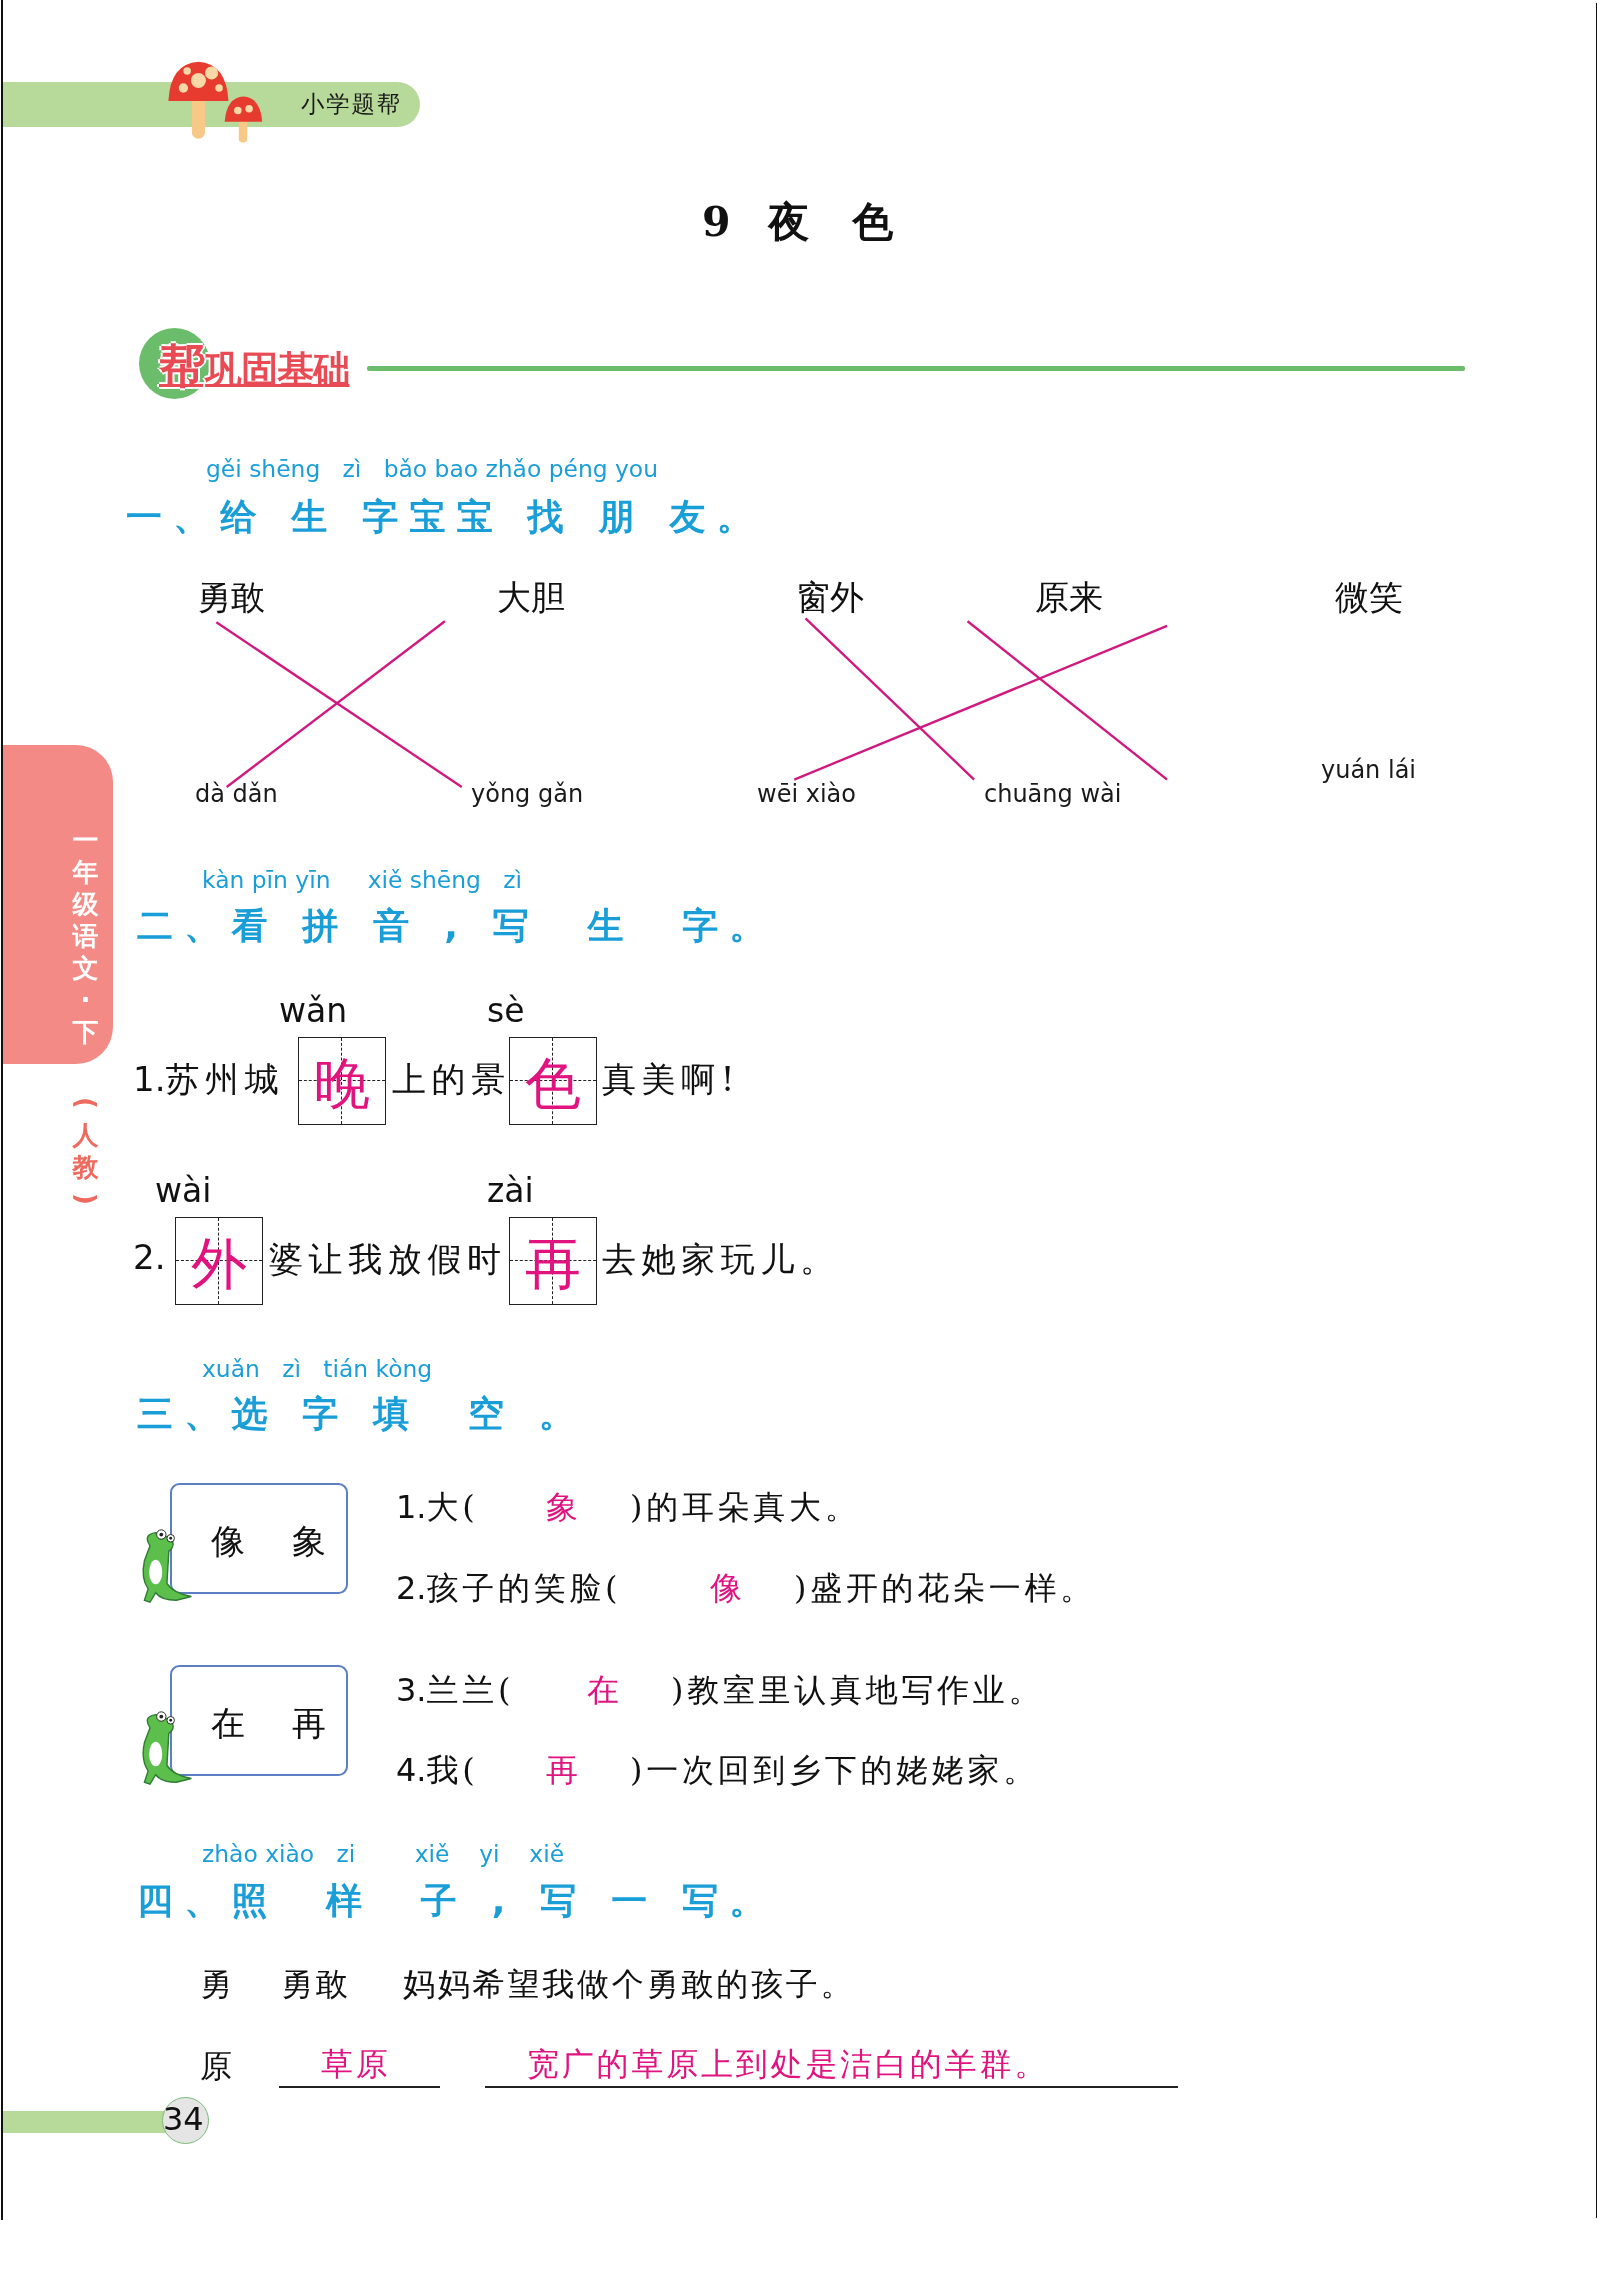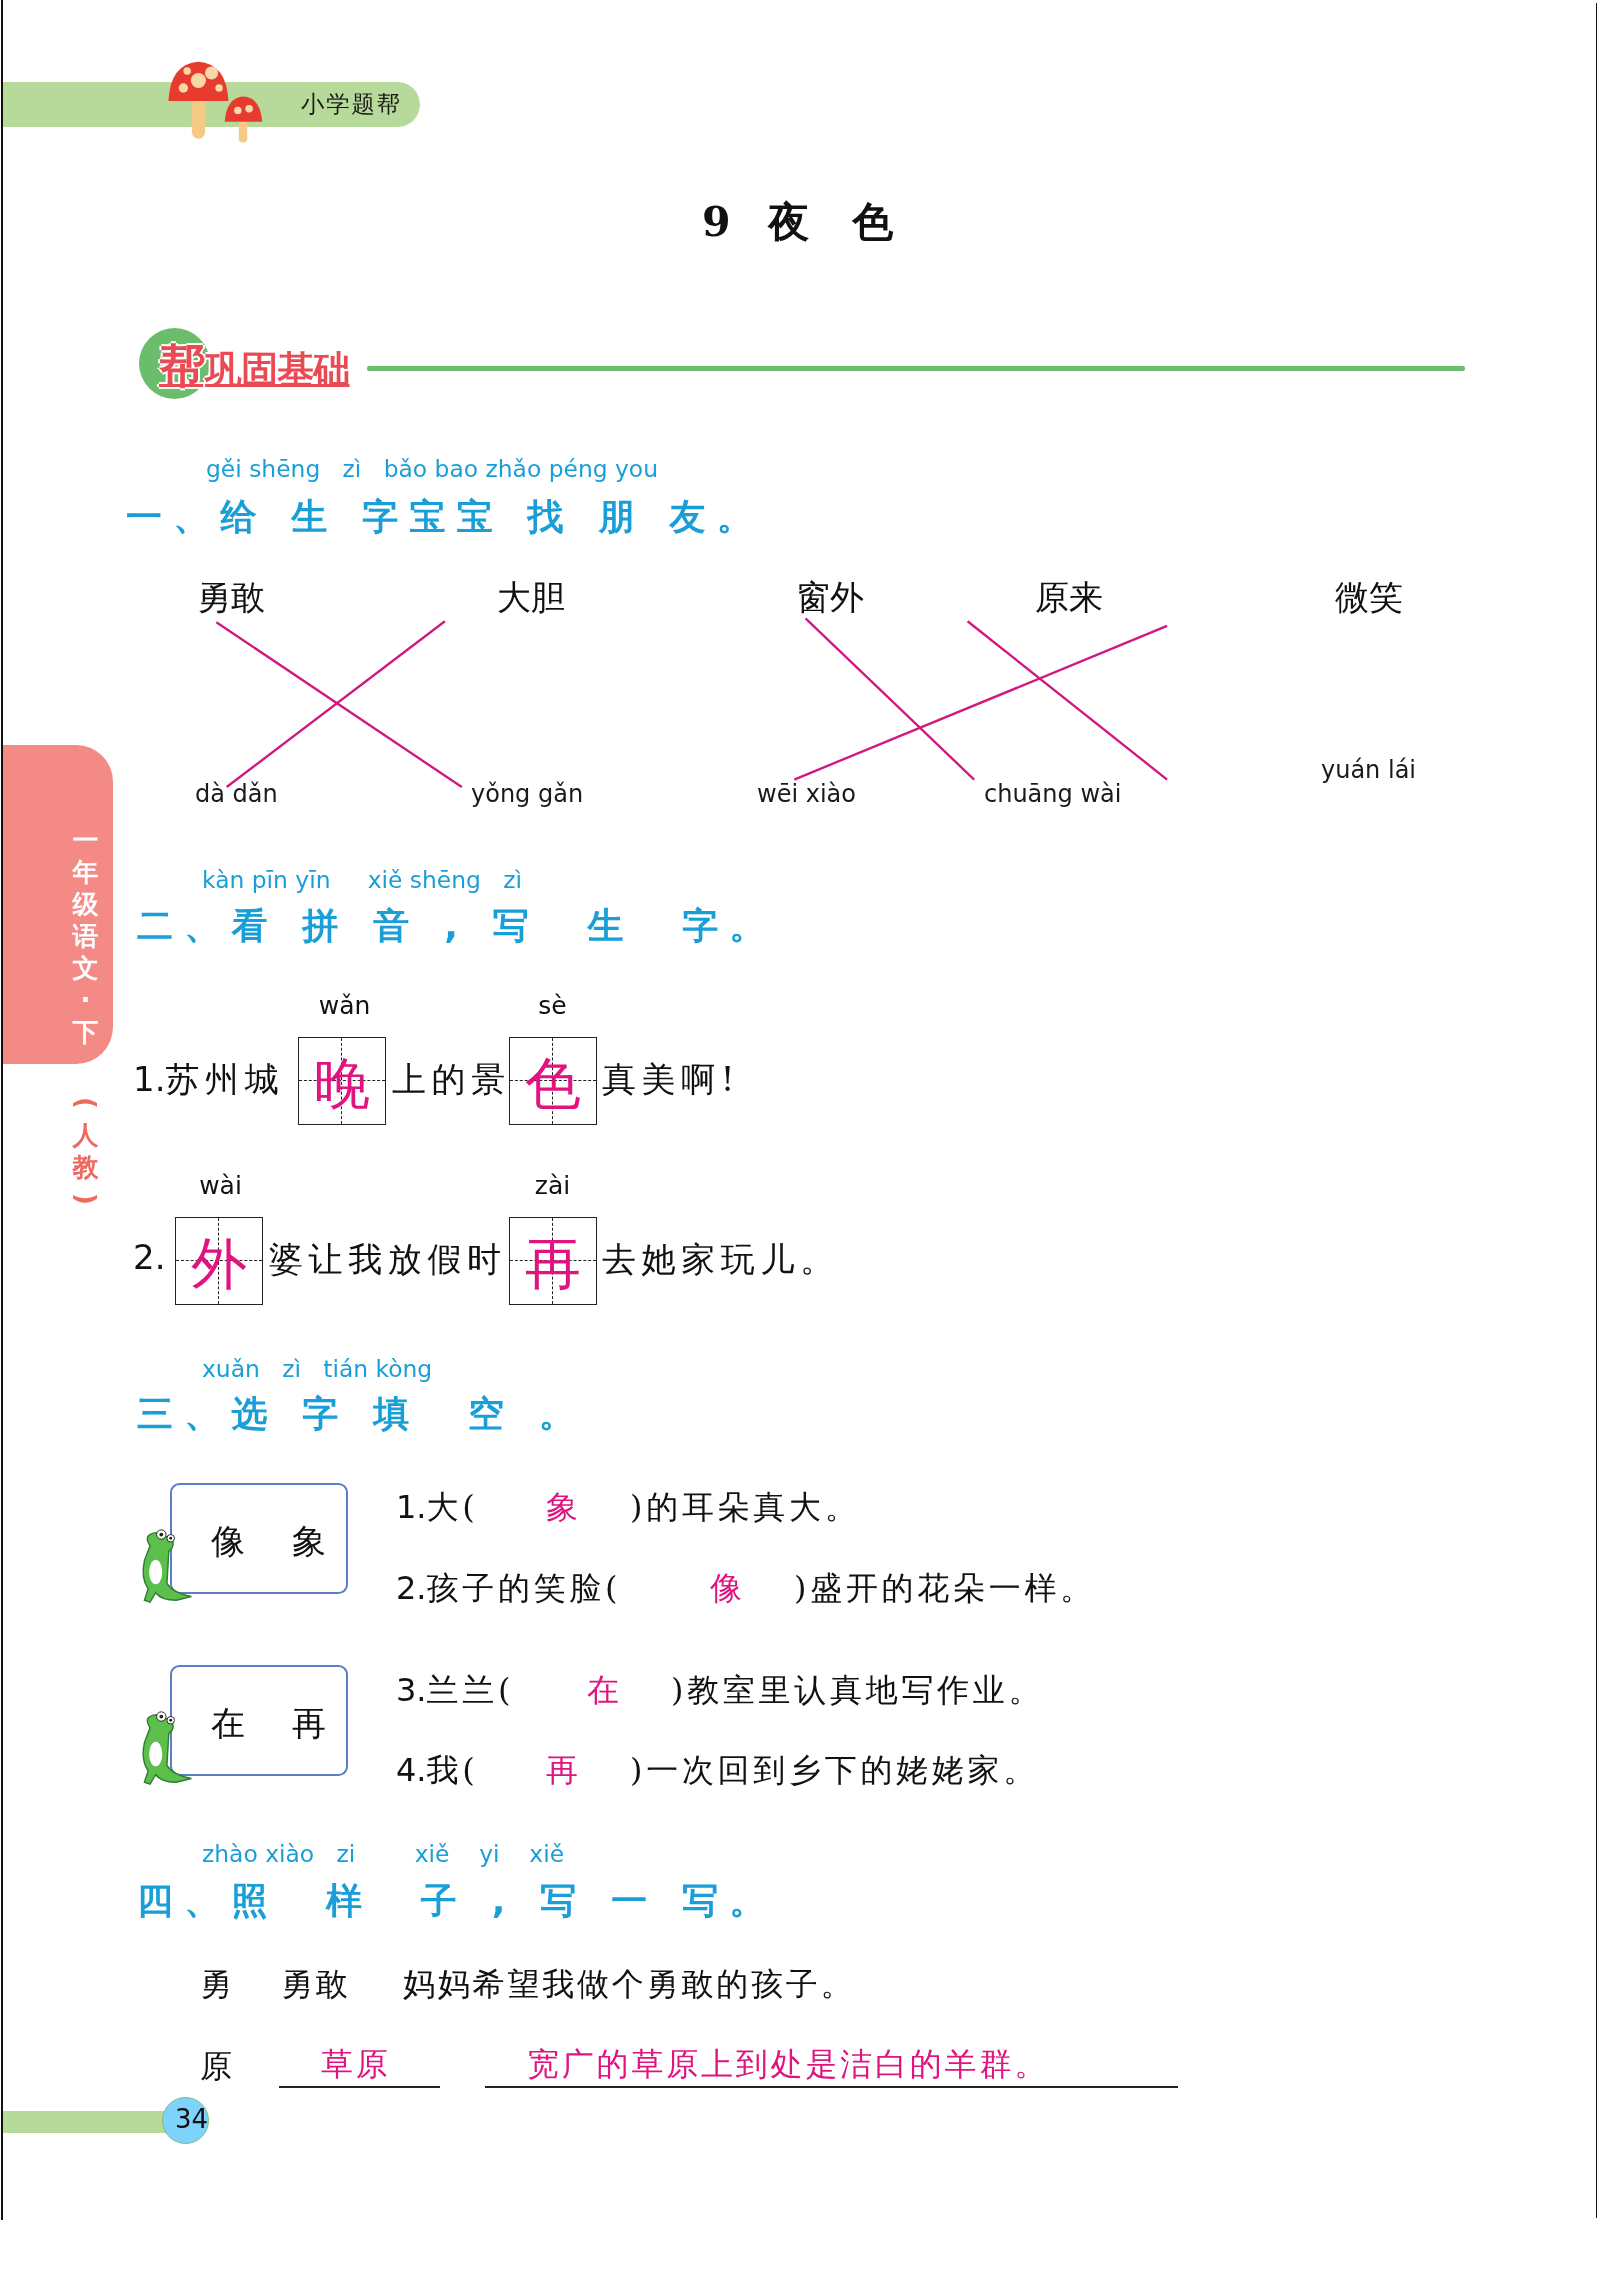--- a/index.html
+++ b/index.html
@@ -48,37 +48,37 @@
   .side-sub { left: 67px; top: 1087px; width: 37px; font-family: "DejaVu Sans", sans-serif; font-weight: bold;
               color: #ef6a5e; font-size: 26px; line-height: 32px; text-align: center; }
 
   .sentence { font-size: 34px; font-family: "DejaVu Serif", serif; letter-spacing: 5.6px; white-space: pre; }
   .sentence .num { font-family: "DejaVu Sans", sans-serif; letter-spacing: 0; }
   .grid-box { width: 88px; height: 88px; border: 1.9px solid #222; box-sizing: border-box; }
   .grid-box .h { position: absolute; left: 0; right: 0; top: 42px; border-top: 1.9px dashed #222; }
   .grid-box .v { position: absolute; top: 0; bottom: 0; left: 42px; border-left: 1.9px dashed #222; }
   .grid-box .ans { position: absolute; left: 0; right: 0; top: 9.4px; text-align: center; font-size: 56px;
                    color: #e0137f; font-family: "DejaVu Serif", serif; }
-  .grid-py { font-family: "DejaVu Sans", sans-serif; font-size: 25px; width: 131px; text-align: center; }
+  .grid-py { font-family: "DejaVu Sans", sans-serif; font-size: 33px; width: 131px; }
 
   .choice-box { width: 178px; height: 111px; border: 2.8px solid #5b7ec4; border-radius: 9.4px;
                 box-sizing: border-box; background: #fff; }
   .choice-box span { position: absolute; top: 34px; font-size: 34px; font-family: "DejaVu Serif", serif; }
 
   .fill { font-size: 32px; font-family: "DejaVu Serif", serif; white-space: pre; letter-spacing: 3.7px; }
   .fill .num { font-family: "DejaVu Sans", sans-serif; letter-spacing: 0; }
   .pink { color: #e0137f; }
 
   .ex-line { font-size: 32px; font-family: "DejaVu Serif", serif; white-space: pre; letter-spacing: 2.8px; }
   .underline { height: 1.9px; background: #222; }
 
   .footer-bar { left: 2.8px; top: 2111px; width: 164px; height: 21.5px; background: #b7d99a; }
   .page-circle { left: 162px; top: 2097px; width: 47px; height: 47px; border-radius: 50%;
-                 border: 1.9px solid #7cbc7a; background: #7dd3fc; box-sizing: border-box;
-                 text-align: right; line-height: 43px; font-family: "DejaVu Sans", sans-serif; font-size: 26px; }
+                 border: 1.9px solid #7cbc7a; background: #e5e5e5; box-sizing: border-box;
+                 text-align: left; line-height: 43px; font-family: "DejaVu Sans", sans-serif; font-size: 32px; }
 </style>
 </head>
 <body>
 
 <div class="abs border-left"></div>
 <div class="abs border-right"></div>
 
 <div class="abs header-bar"></div>
 <svg class="abs mushroom" viewBox="0 0 130 100">
   <rect x="35" y="38" width="14" height="50" rx="7" fill="#f6c987"></rect>

